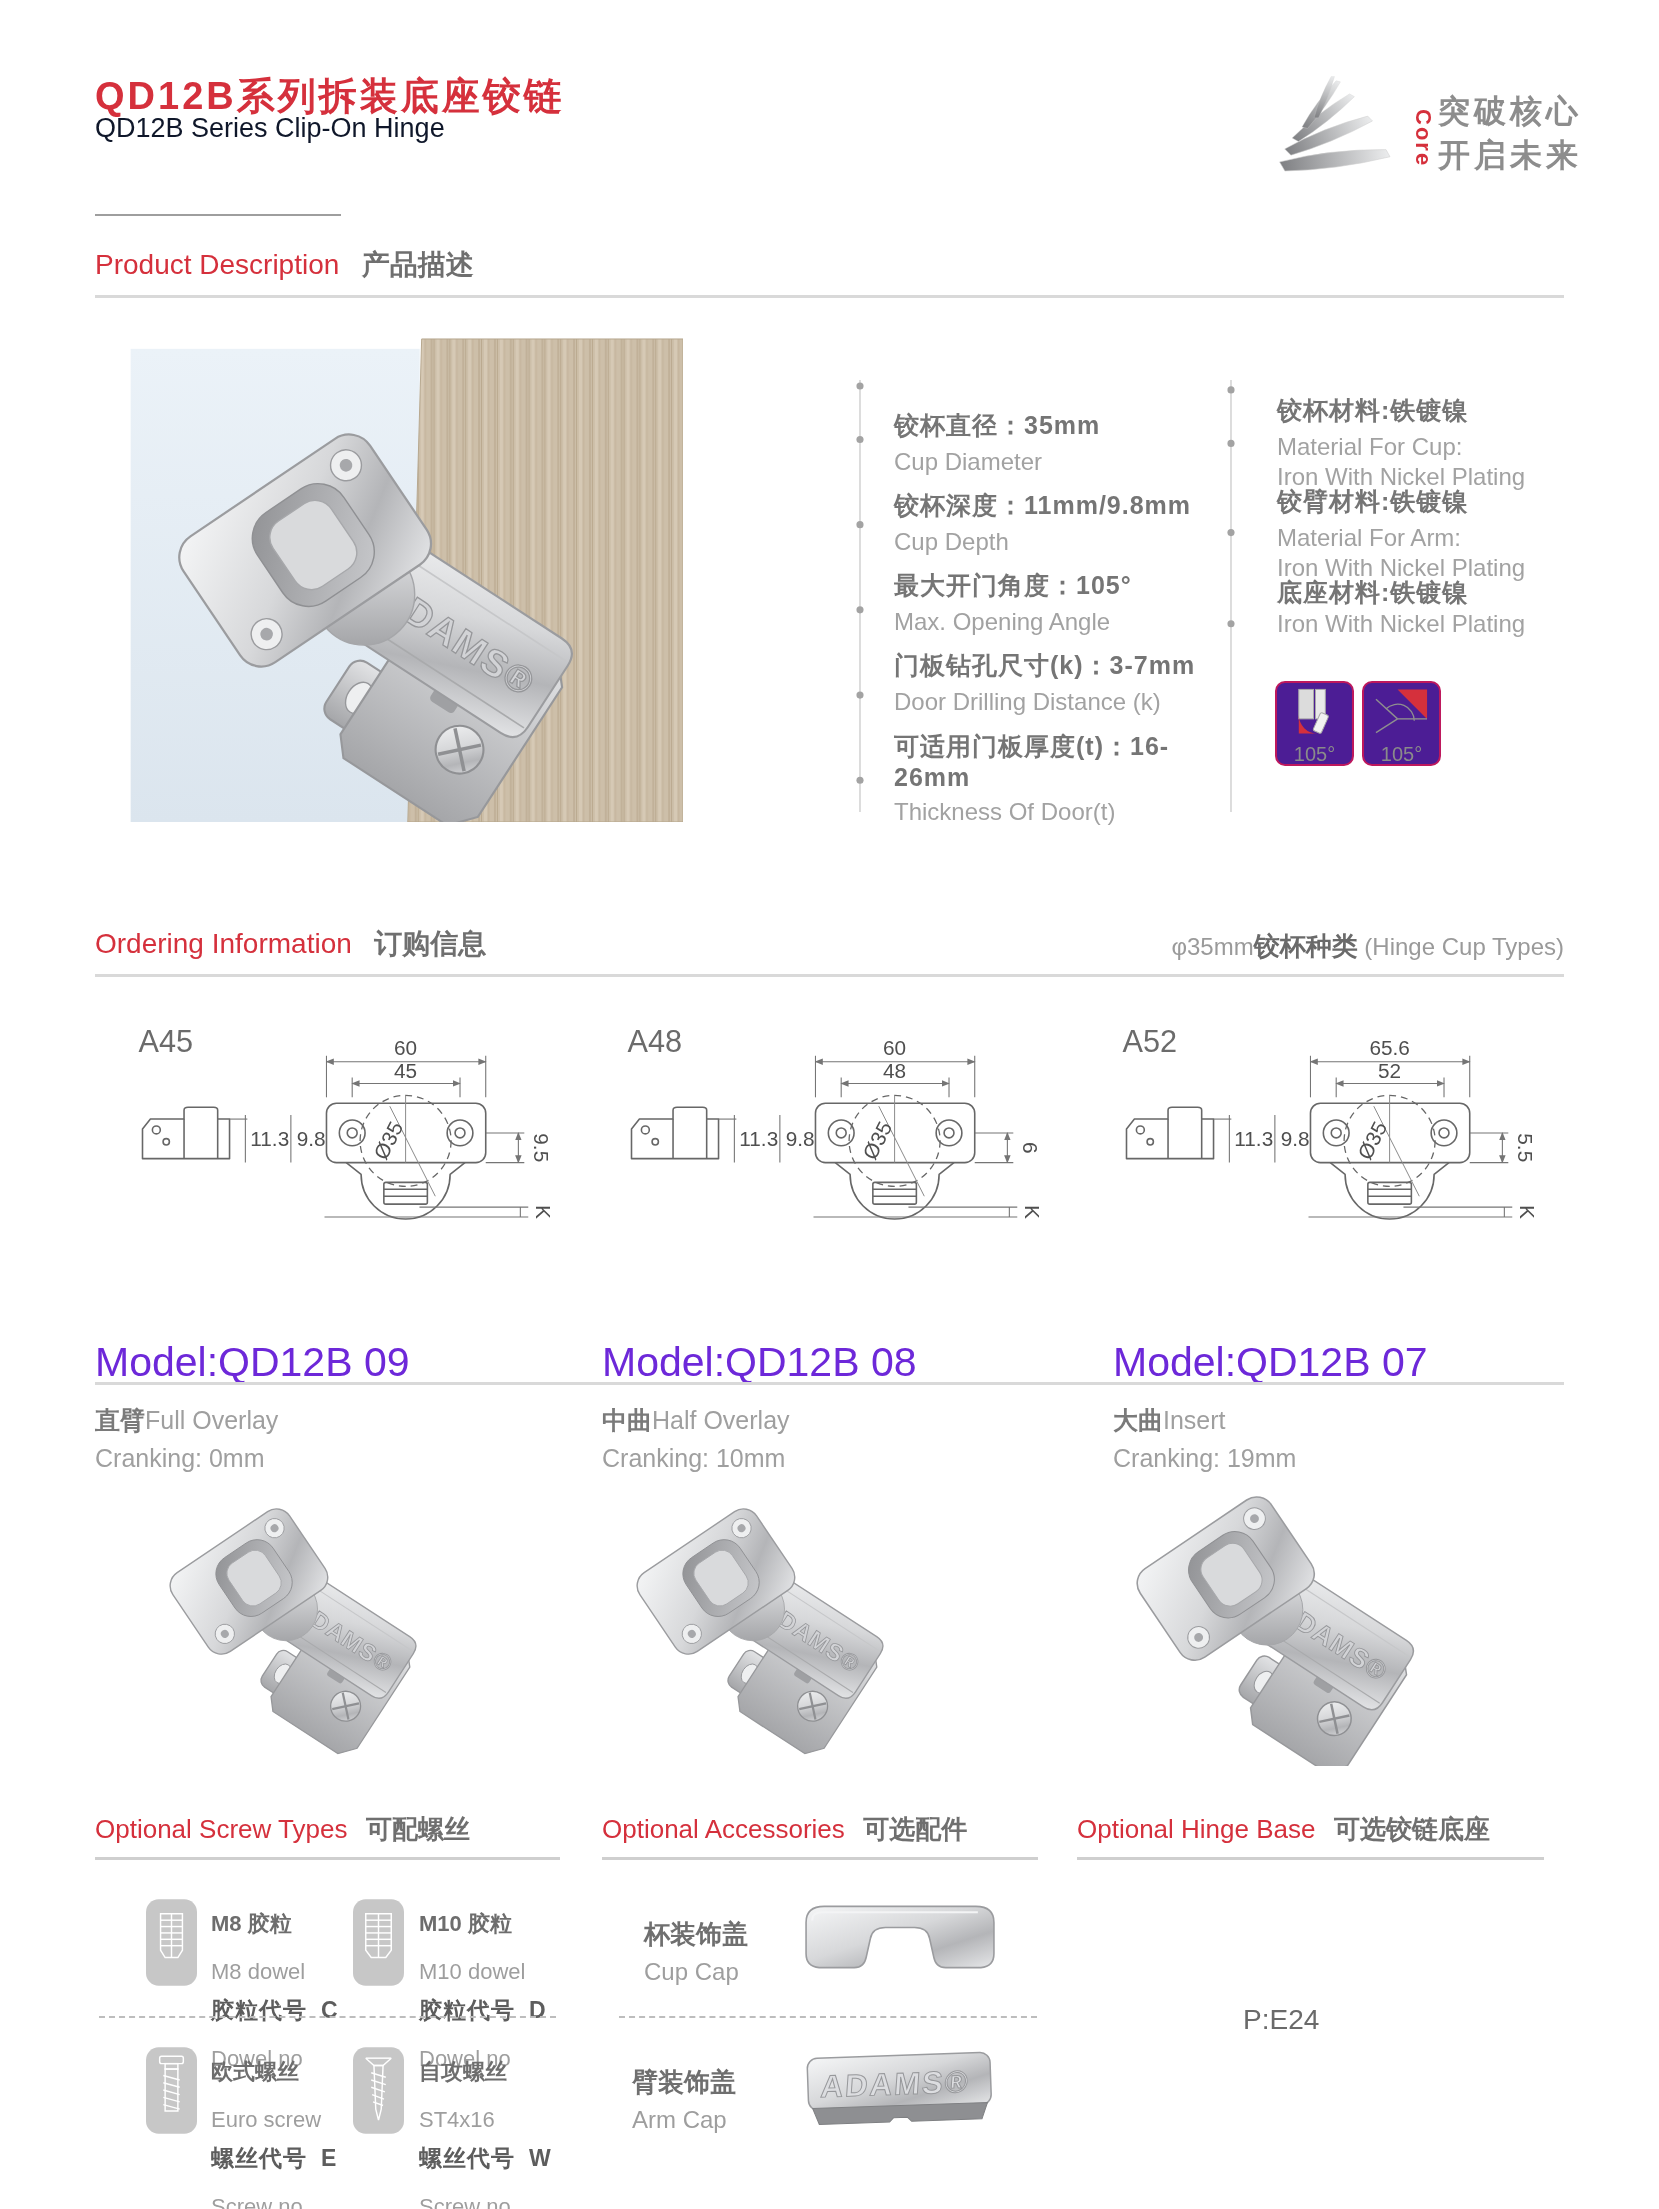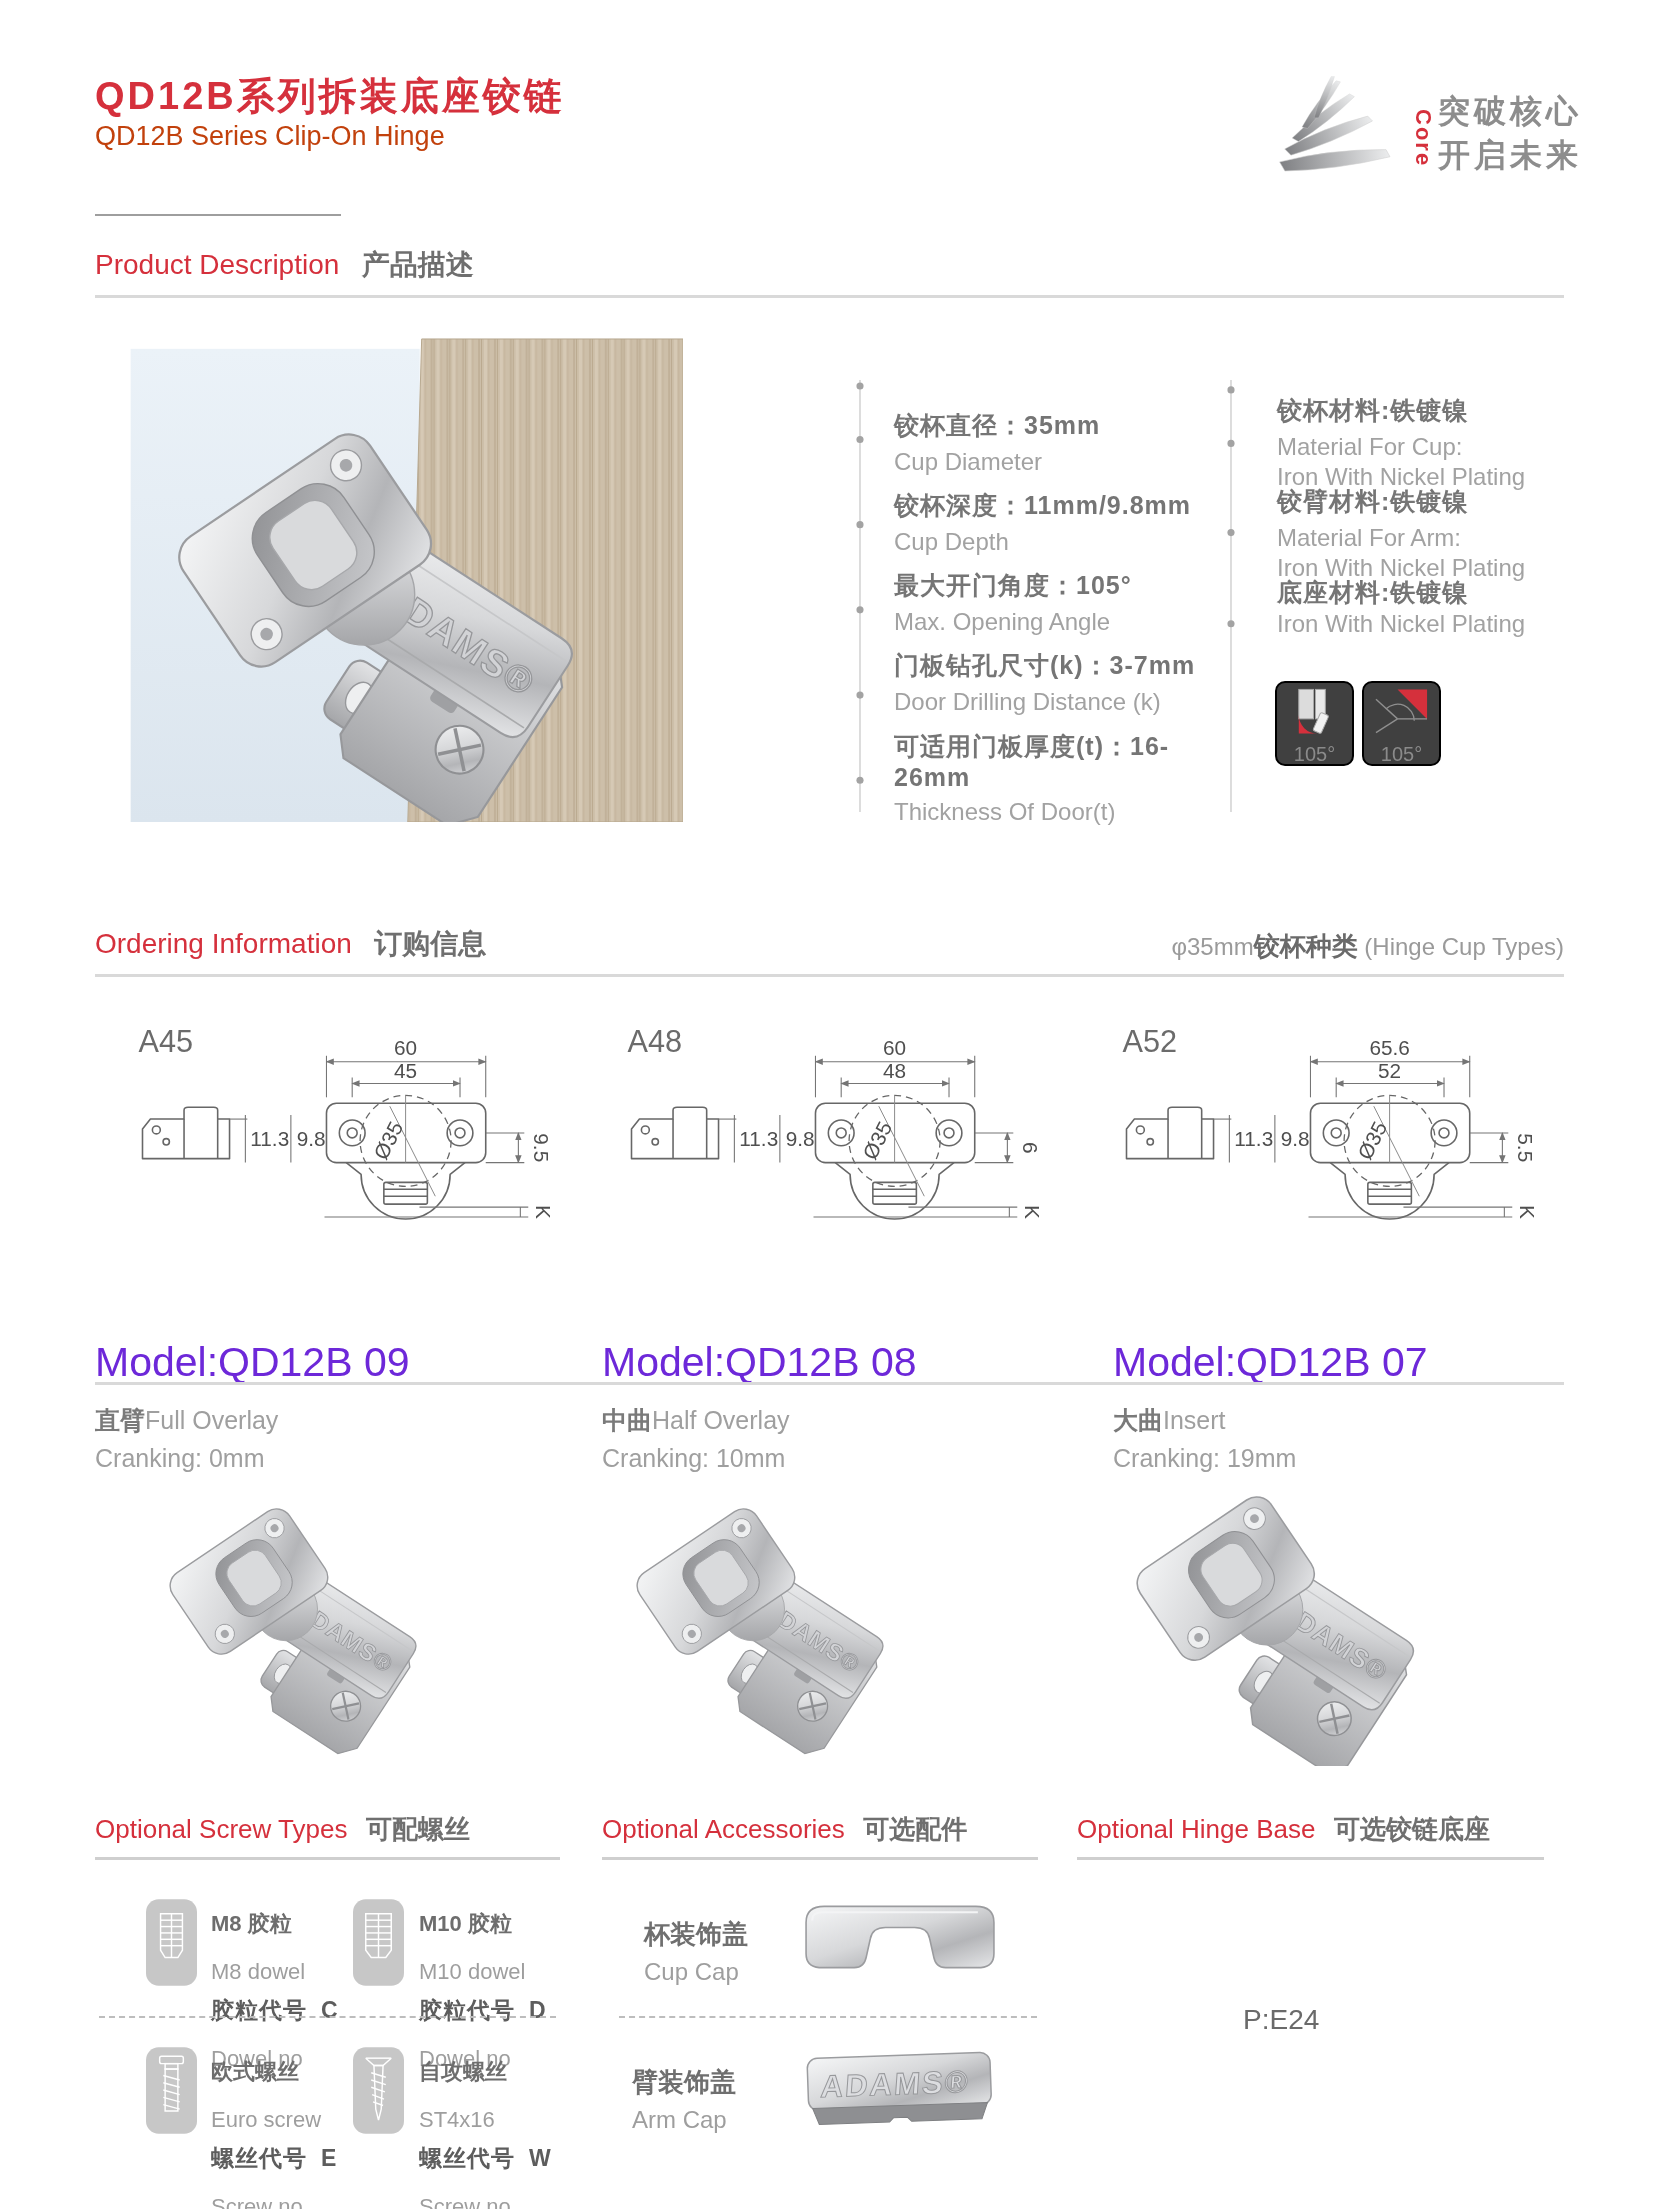--- a/index.html
+++ b/index.html
@@ -2,35 +2,35 @@
 <html><head>
 <meta charset="utf-8">
 <style>
   html,body{margin:0;padding:0;background:#ffffff;}
   body{width:1659px;height:2210px;position:relative;font-family:"Liberation Sans",sans-serif;}
   .abs{position:absolute;}
   .page{position:absolute;left:0;top:0;width:1659px;height:2210px;background:#fff;overflow:hidden;}
 
   
   .title-cn{left:95px;top:71px;font-size:38px;font-weight:bold;color:#d5303c;letter-spacing:3px;}
-  .title-en{left:95px;top:121px;font-size:27px;color:#c2410c;}
+  .title-en{left:95px;top:113px;font-size:27px;color:#0f172a;}
   .title-rule{left:95px;top:214px;width:246px;height:2px;background:#9e9e9e;}
   .logo-core{left:1410px;top:109px;color:#d5303c;font-size:22px;font-weight:bold;writing-mode:vertical-rl;letter-spacing:2px;}
   .logo-slogan{left:1438px;top:89px;font-size:32px;font-weight:bold;color:#8d8d8d;letter-spacing:4px;line-height:44px;}
 
   
   .sec-head-en{font-size:28px;color:#d5303c;}
   .sec-head-cn{font-size:28px;font-weight:bold;color:#6f6f6f;margin-left:18px;}
   .rule{background:#d9d9d9;height:3px;}
   .rule-sm{background:#cfcfcf;height:3px;}
 
   
   .spec-item-cn{font-size:25px;font-weight:bold;color:#757575;letter-spacing:1px;}
   .spec-item-en{font-size:24px;color:#a2a2a2;margin-top:5px;line-height:30px;}
-  .badge{border:2px solid #000000;border-radius:10px;width:75px;height:81px;text-align:center;background:#404040;}
+  .badge{border:2px solid #be185d;border-radius:10px;width:75px;height:81px;text-align:center;background:#4c1d95;}
   .badge-label{font-size:20px;color:#8a8a8a;margin-top:2px;}
 
   .note-gray{font-size:24px;color:#9a9a9a;}
   .note-bold{font-size:26px;color:#6a6a6a;font-weight:bold;}
 
   
   svg text.dlabel{font-size:31px;fill:#6b6b6b;}
   svg .ln{stroke:#676767;stroke-width:1.6;fill:none;stroke-linejoin:round;}
   svg .thin{stroke:#8a8a8a;stroke-width:1;fill:none;}
   svg .dash{stroke:#676767;stroke-width:1.3;fill:none;stroke-dasharray:7 5;}

